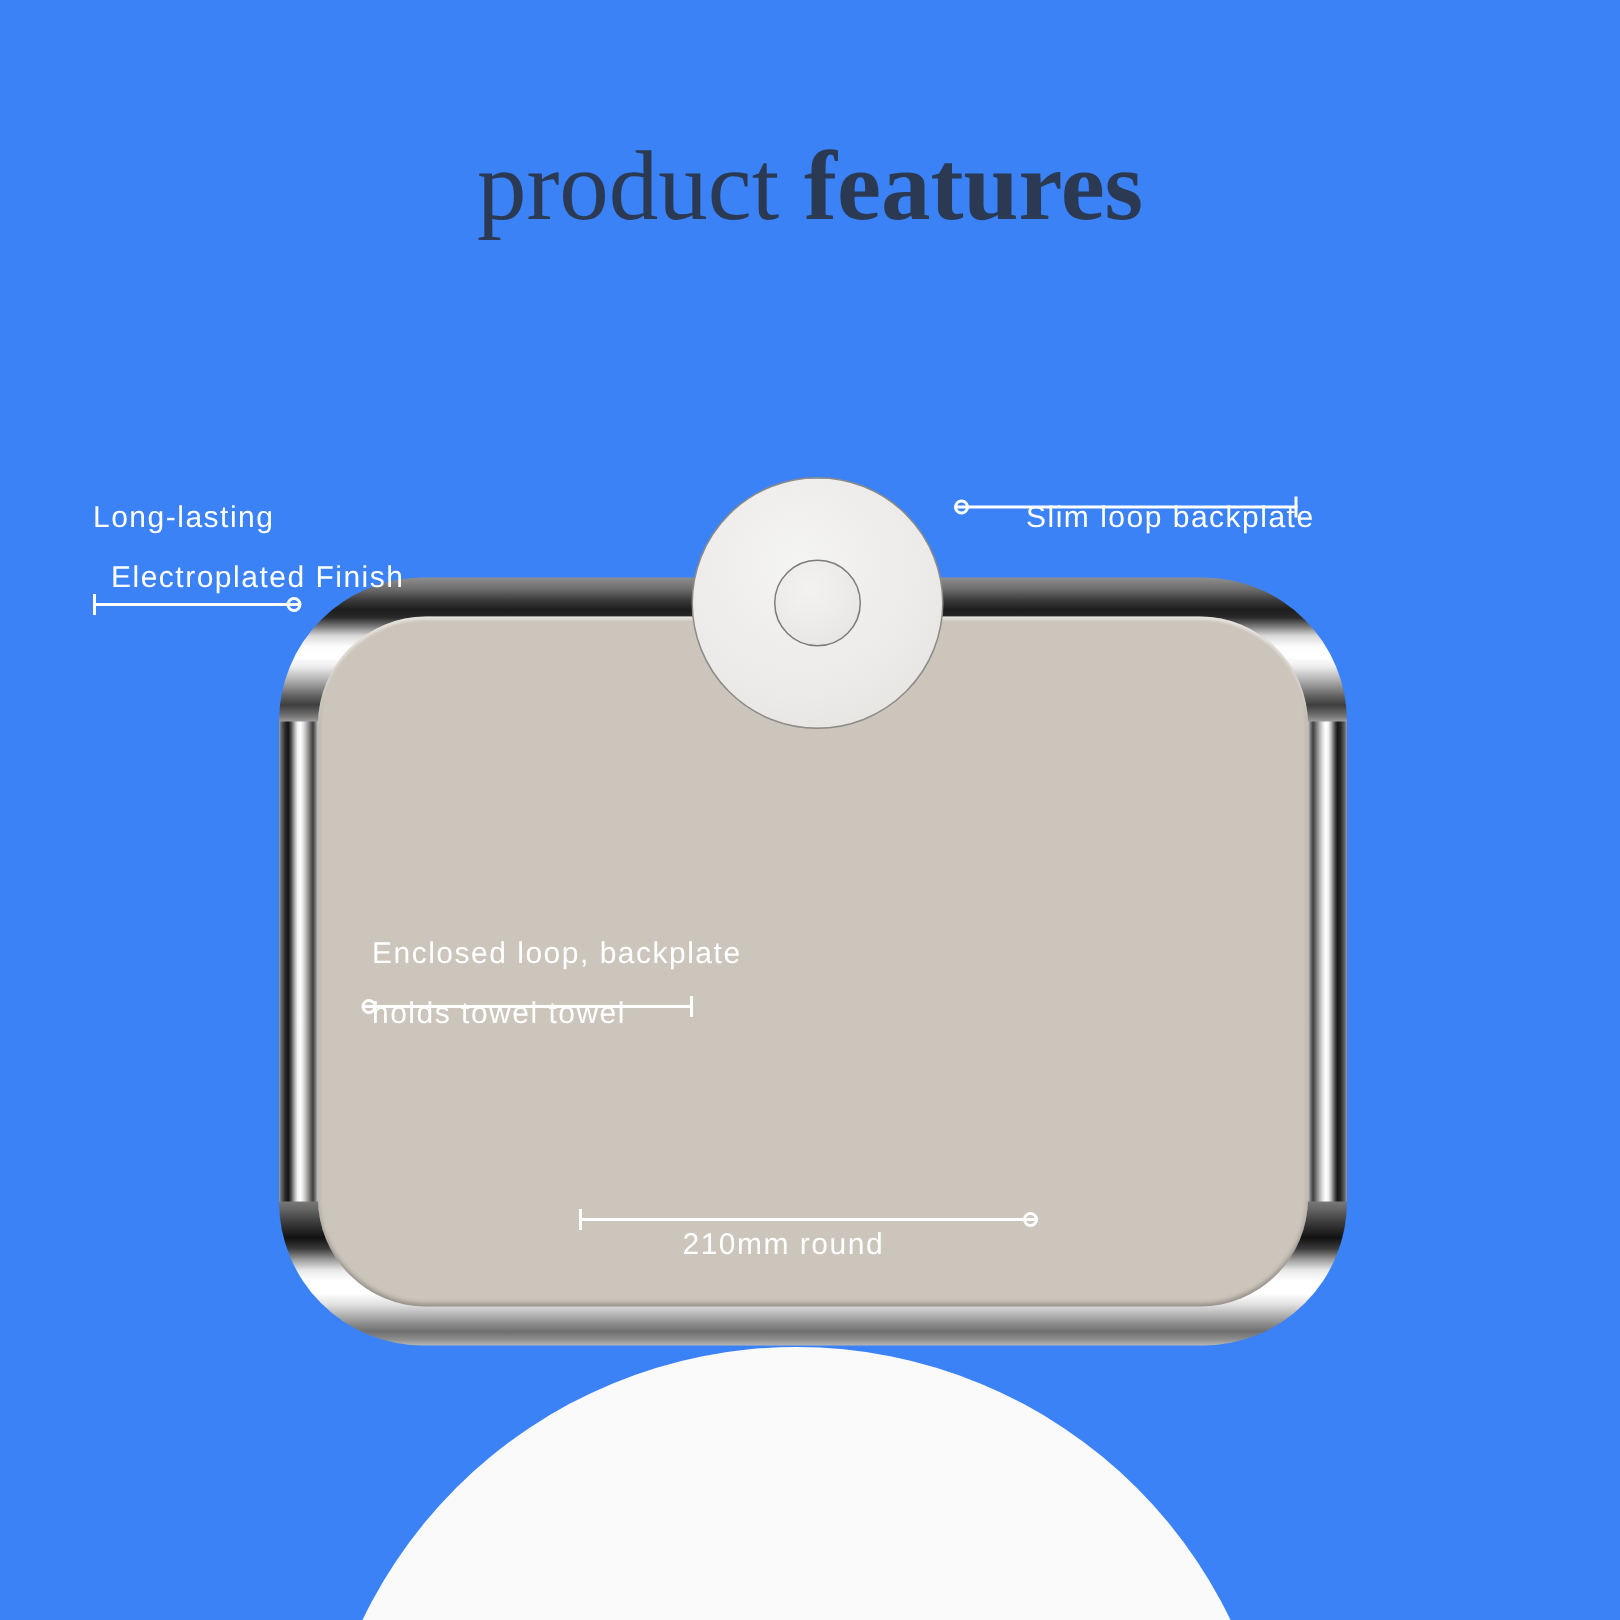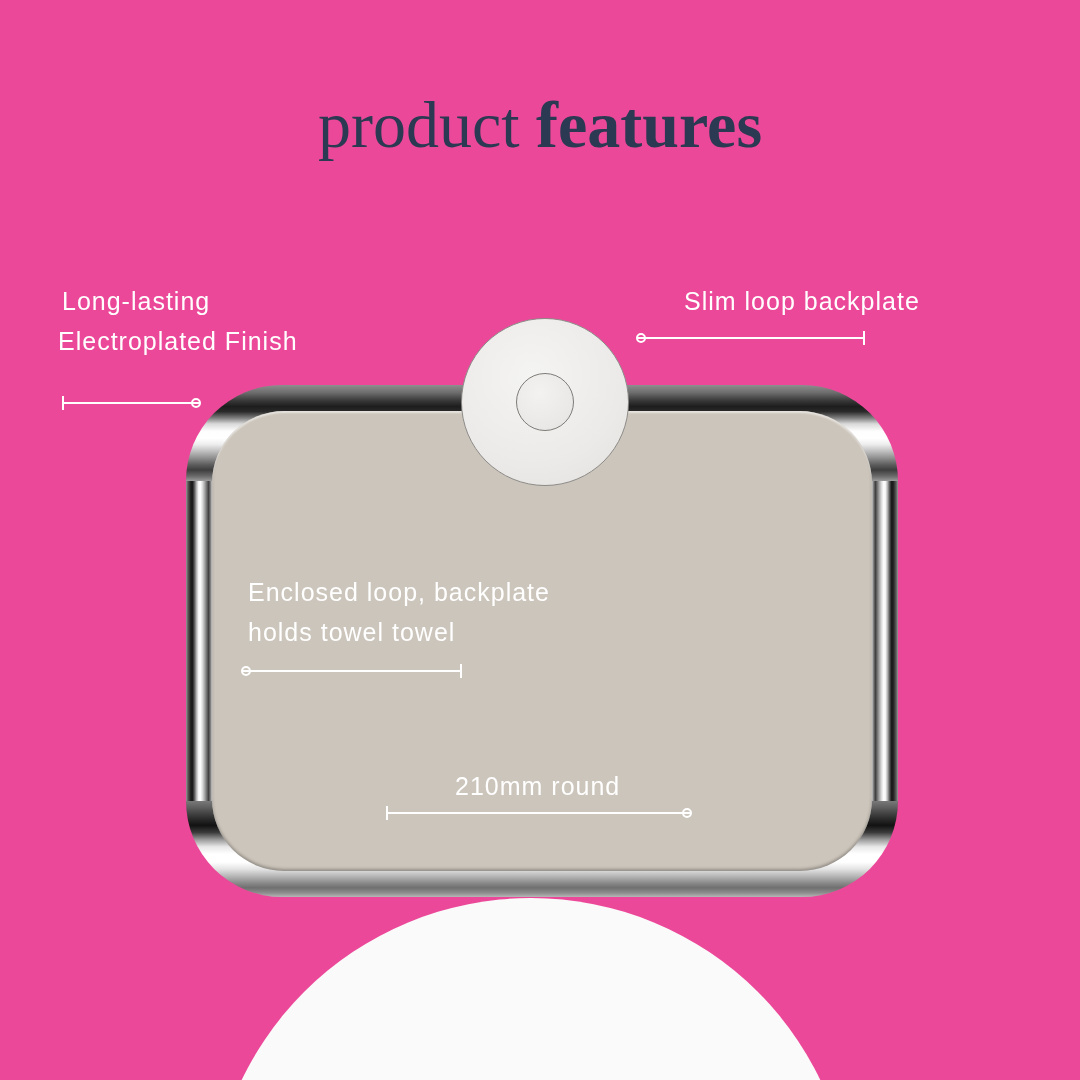--- a/index.html
+++ b/index.html
@@ -5,21 +5,21 @@
   html, body {
     margin: 0;
     padding: 0;
     background: #b9b2a8;
   }
   .canvas {
     position: relative;
     width: 1080px;
     height: 1080px;
     overflow: hidden;
-    background: #ec4899;
+    background: #3b82f6;
     font-family: "Liberation Sans", sans-serif;
   }
 
   
   .backdrop-circle {
     position: absolute;
     left: 210px;
     top: 898px;
     width: 642px;
     height: 642px;
@@ -172,24 +172,25 @@
     border-radius: 50%;
     background: radial-gradient(circle at 40% 34%, #f3f2f0 0%, #eae8e6 70%, #dedcda 100%);
     border: 1px solid #7e7c79;
     box-sizing: border-box;
   }
 
   
   .label {
     position: absolute;
     color: #ffffff;
-    font-size: 25px;
+    font-size: 20px;
     line-height: 40px;
     letter-spacing: 1.0px;
     white-space: nowrap;
+    margin-top: 44px;
   }
 
   
   .leader {
     position: absolute;
     height: 14px;
   }
   .leader .bar {
     position: absolute;
     left: 0; right: 0;
@@ -235,21 +236,21 @@
     <div class="ring-outer"></div>
     <div class="ring-inner"></div>
     <div class="limb left"></div>
     <div class="limb right"></div>
   </div>
 
   <div class="backplate"></div>
   <div class="backplate-hub"></div>
 
   <div class="label" style="left:62px; top:281px;">Long-lasting</div>
-  <div class="label" style="left:58px; top:321px;">Electroplated Finish</div>
+  <div class="label" style="left:74px; top:321px;">Electroplated Finish</div>
   <div class="leader" style="left:62px; top:396px; width:138px;">
     <div class="bar"></div>
     <div class="tick at-left"></div>
     <div class="dot at-right"></div>
   </div>
 
   <div class="label" style="left:684px; top:281px;">Slim loop backplate</div>
   <div class="leader" style="left:637px; top:331px; width:228px;">
     <div class="bar"></div>
     <div class="dot at-left"></div>

